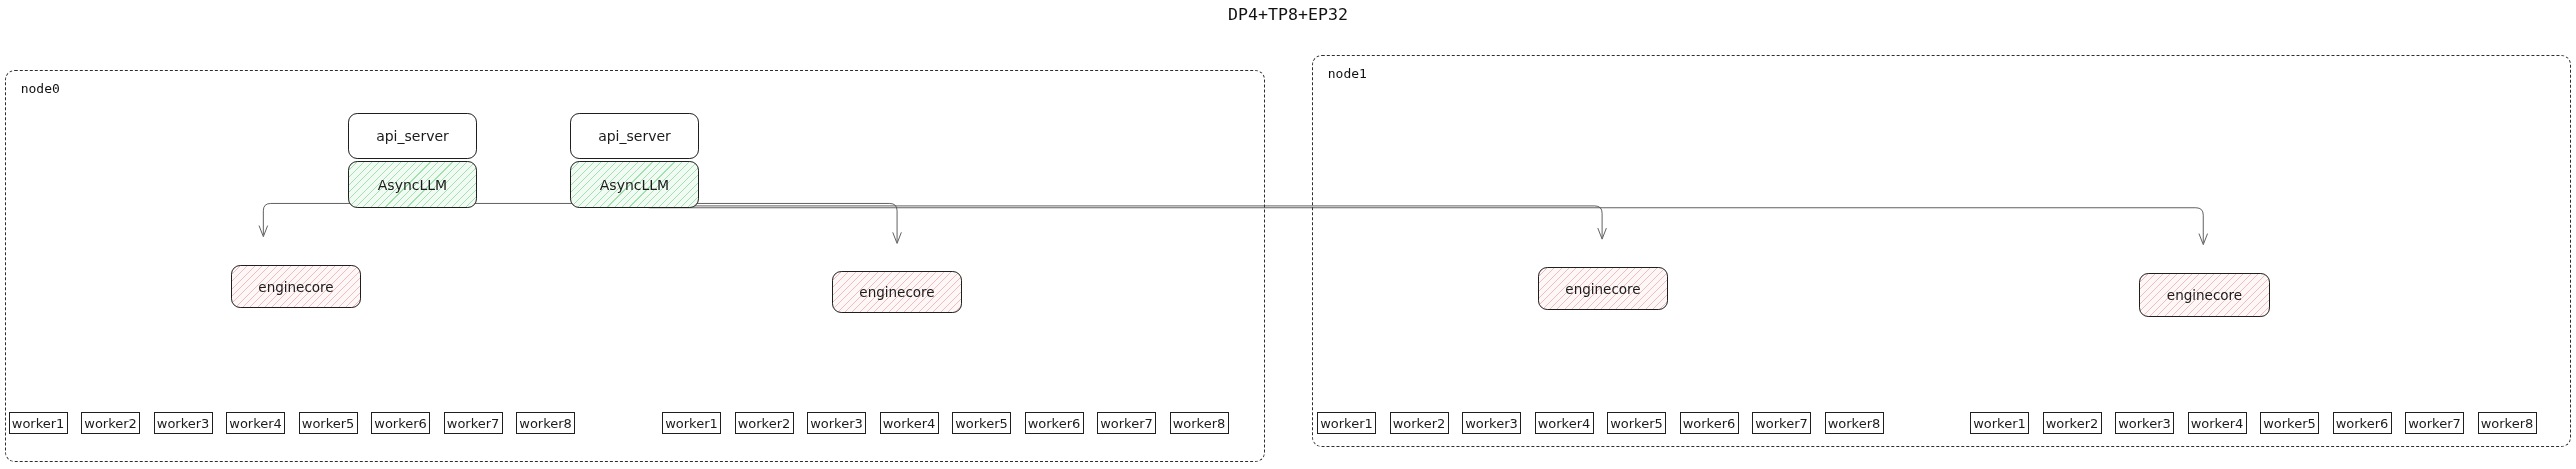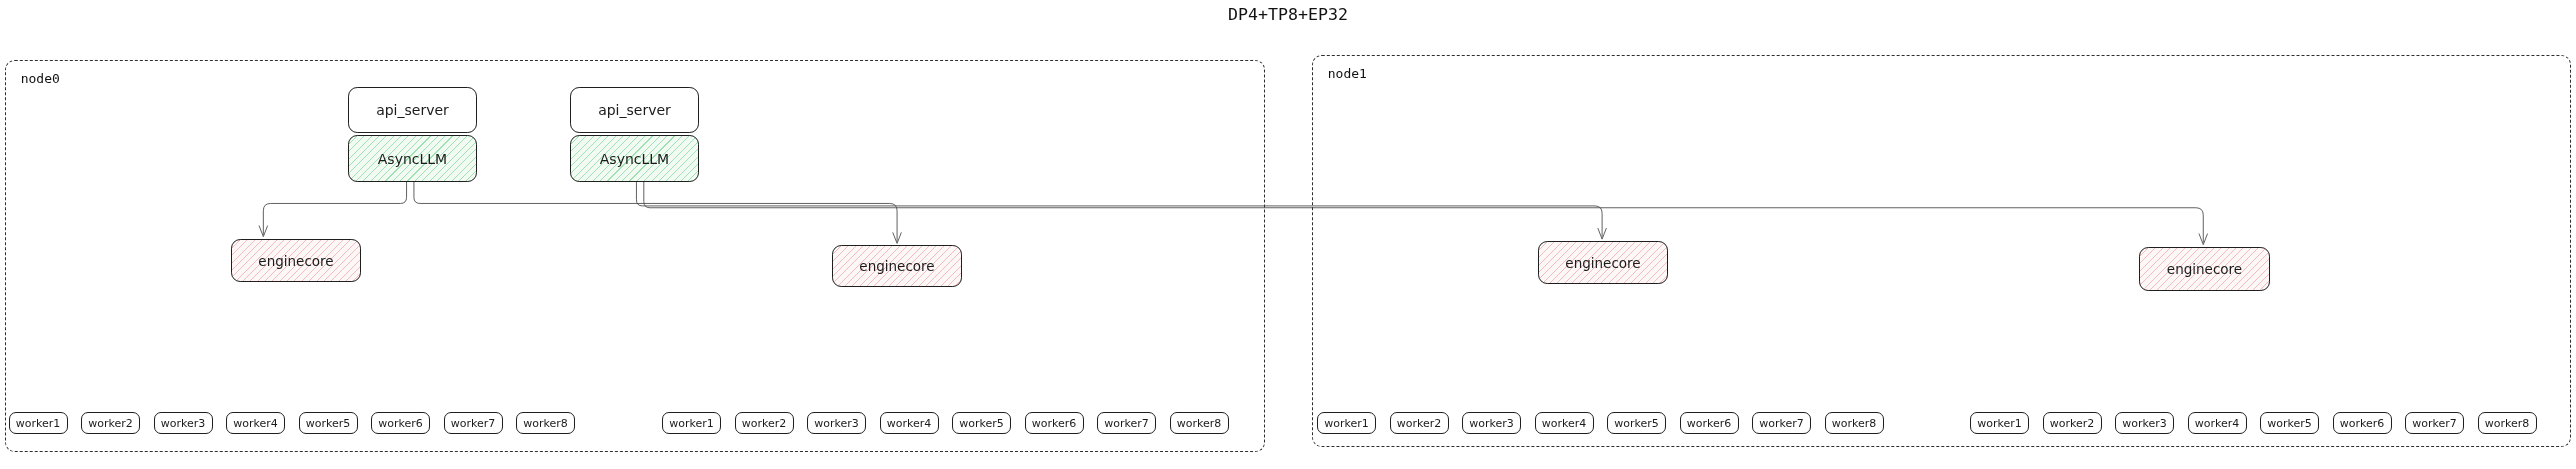--- a/index.html
+++ b/index.html
@@ -49,21 +49,21 @@
     font-size:13px;
     color:#111;
   }
   .box{
     position:absolute;
     box-sizing:border-box;
     border:1.5px solid var(--box-border);
     border-radius:9.2px;
     background:#ffffff;
     display:flex;align-items:center;justify-content:center;
-    font-size:14px;color:#1b1b1b;
+    font-size:14px;color:#1b1b1b;margin-top:26px;
   }
   .box.llm{
     background-color:var(--llm-fill);
     background-image:repeating-linear-gradient(135deg,
       var(--llm-hatch) 0px, var(--llm-hatch) 0.8px,
       transparent 0.8px, transparent 5.2px);
     text-align:right;
   }
   .box.ec{
     font-size:13.5px;
@@ -74,24 +74,24 @@
   }
   .worker-row{
     position:absolute;
     top:412px;height:22px;
     display:flex;gap:13.5px;
   }
   .worker{
     box-sizing:border-box;
     width:59px;height:22px;
     border:1.2px solid var(--box-border);
-    border-radius:7px;
+    border-radius:0;
     background:#ffffff;
     display:flex;align-items:center;justify-content:center;
-    font-size:11px;color:#1b1b1b;
+    font-size:13px;color:#1b1b1b;
     flex:0 0 auto;
   }
 </style>
 </head>
 <body>
 
 <div class="canvas">
 
   <div class="title">DP4+TP8+EP32</div>
 
@@ -103,21 +103,21 @@
     <path d="M672,295 L672,321 Q672,331 682,331 L1446,331 Q1458,331 1458,343 L1458,393"></path>
     <path d="M1451,378 L1458,396 L1465,378"></path>
 
     <path d="M1034,295 L1034,325 Q1034,335 1044,335 L2593,335 Q2605,335 2605,347 L2605,386"></path>
     <path d="M2598,371 L2605,389 L2612,371"></path>
 
     <path d="M1046,295 L1046,328 Q1046,338 1056,338 L3571,338 Q3583,338 3583,350 L3583,395"></path>
     <path d="M3576,380 L3583,398 L3590,380"></path>
   </svg>
 
-  <div class="node" style="left:4.9px;top:60px;width:1258px;height:390px;">
+  <div class="node" style="left:4.9px;top:70px;width:1258px;height:390px;">
     <span class="node-label">node0</span>
   </div>
 
   <div class="node" style="left:1312px;top:55px;width:1257px;height:390px;">
     <span class="node-label">node1</span>
   </div>
 
   <div class="box" style="left:348px;top:87px;width:129px;height:46px;">api_server</div>
   <div class="box llm" style="left:348px;top:135px;width:129px;height:47px;">AsyncLLM</div>
 

